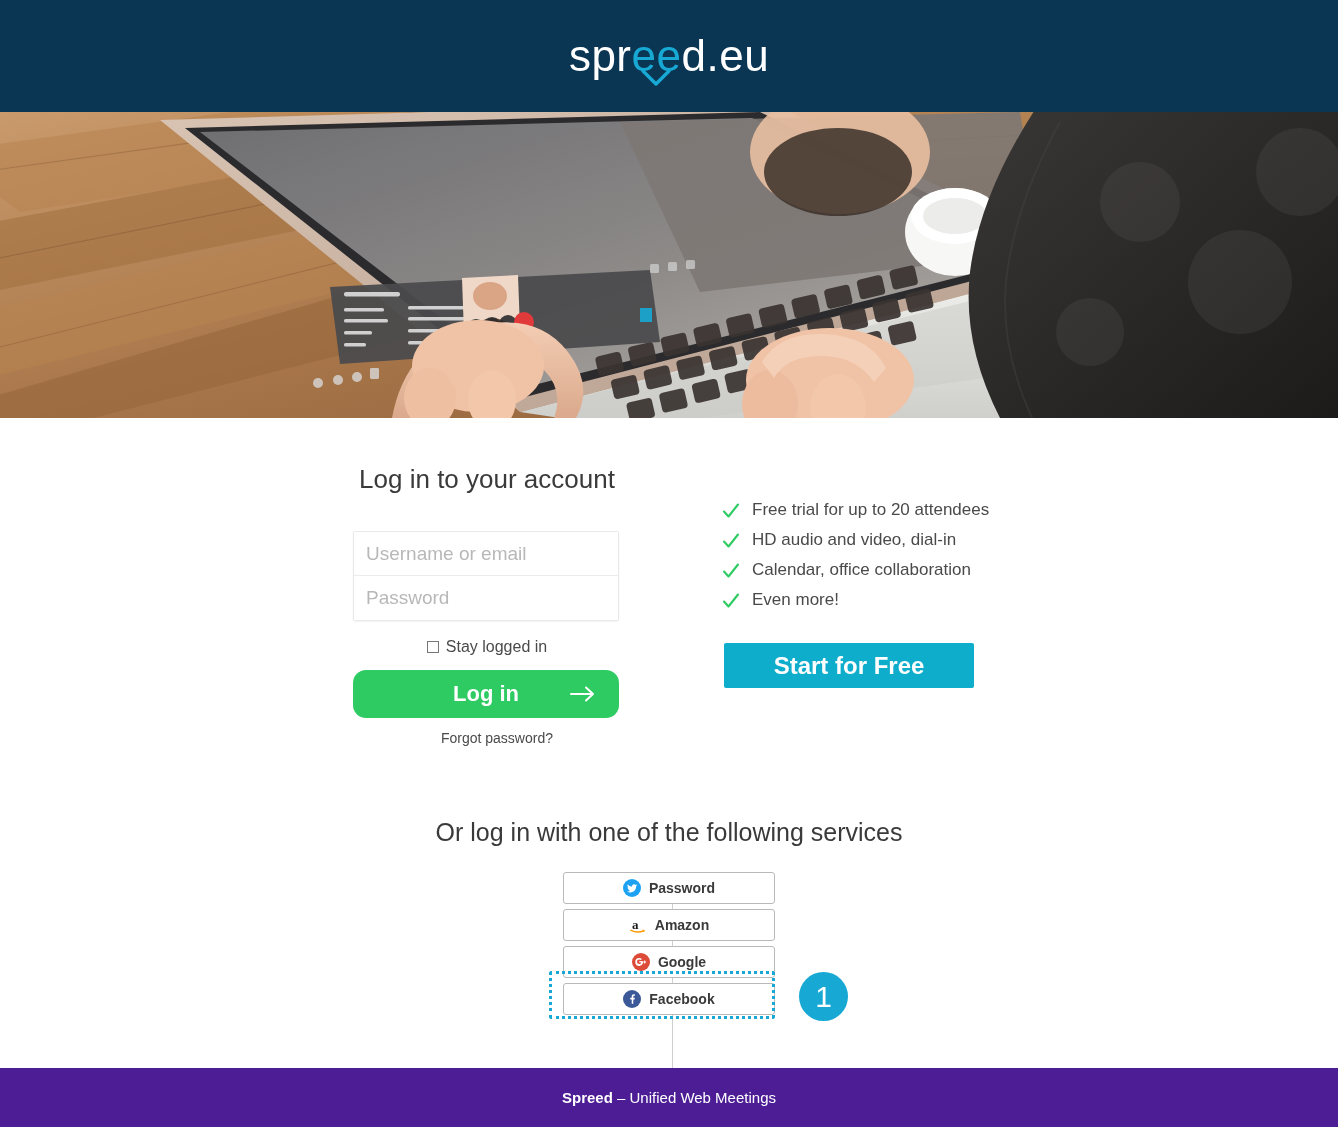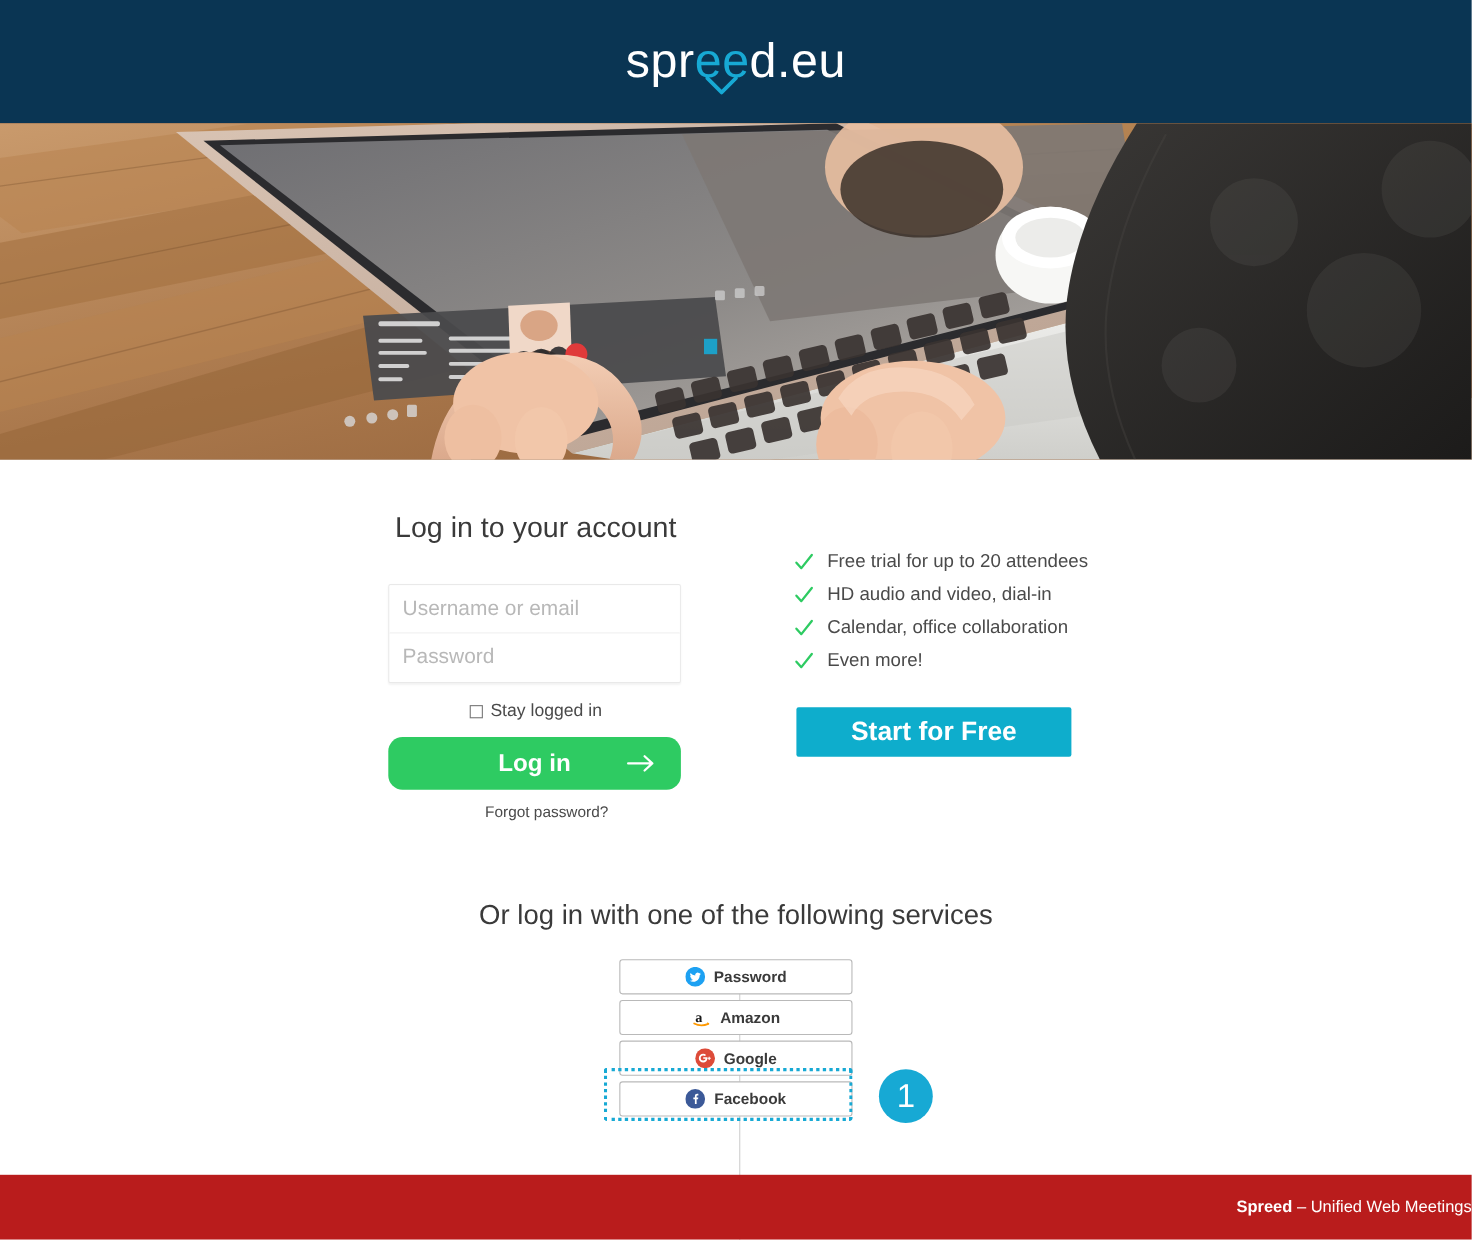--- a/index.html
+++ b/index.html
@@ -215,22 +215,22 @@
   .badge .num {
     color: #ffffff; font-size: 30px; font-weight: 400;
     font-family: "Liberation Sans", sans-serif;
     line-height: 1;
   }
 
   
   .footer {
     position: absolute; top: 1068px; left: 0;
     width: 1338px; height: 59px;
-    background: #b91c1c;
-    display: flex; align-items: center; justify-content: flex-end;
+    background: #4c1d95;
+    display: flex; align-items: center; justify-content: center;
   }
   .footer-text { font-size: 15px; color: #ffffff; }
   .footer-text .fb-strong { font-weight: bold; }
 </style>
 </head>
 <body>
 
 <div class="page">
 
   <div class="header">

